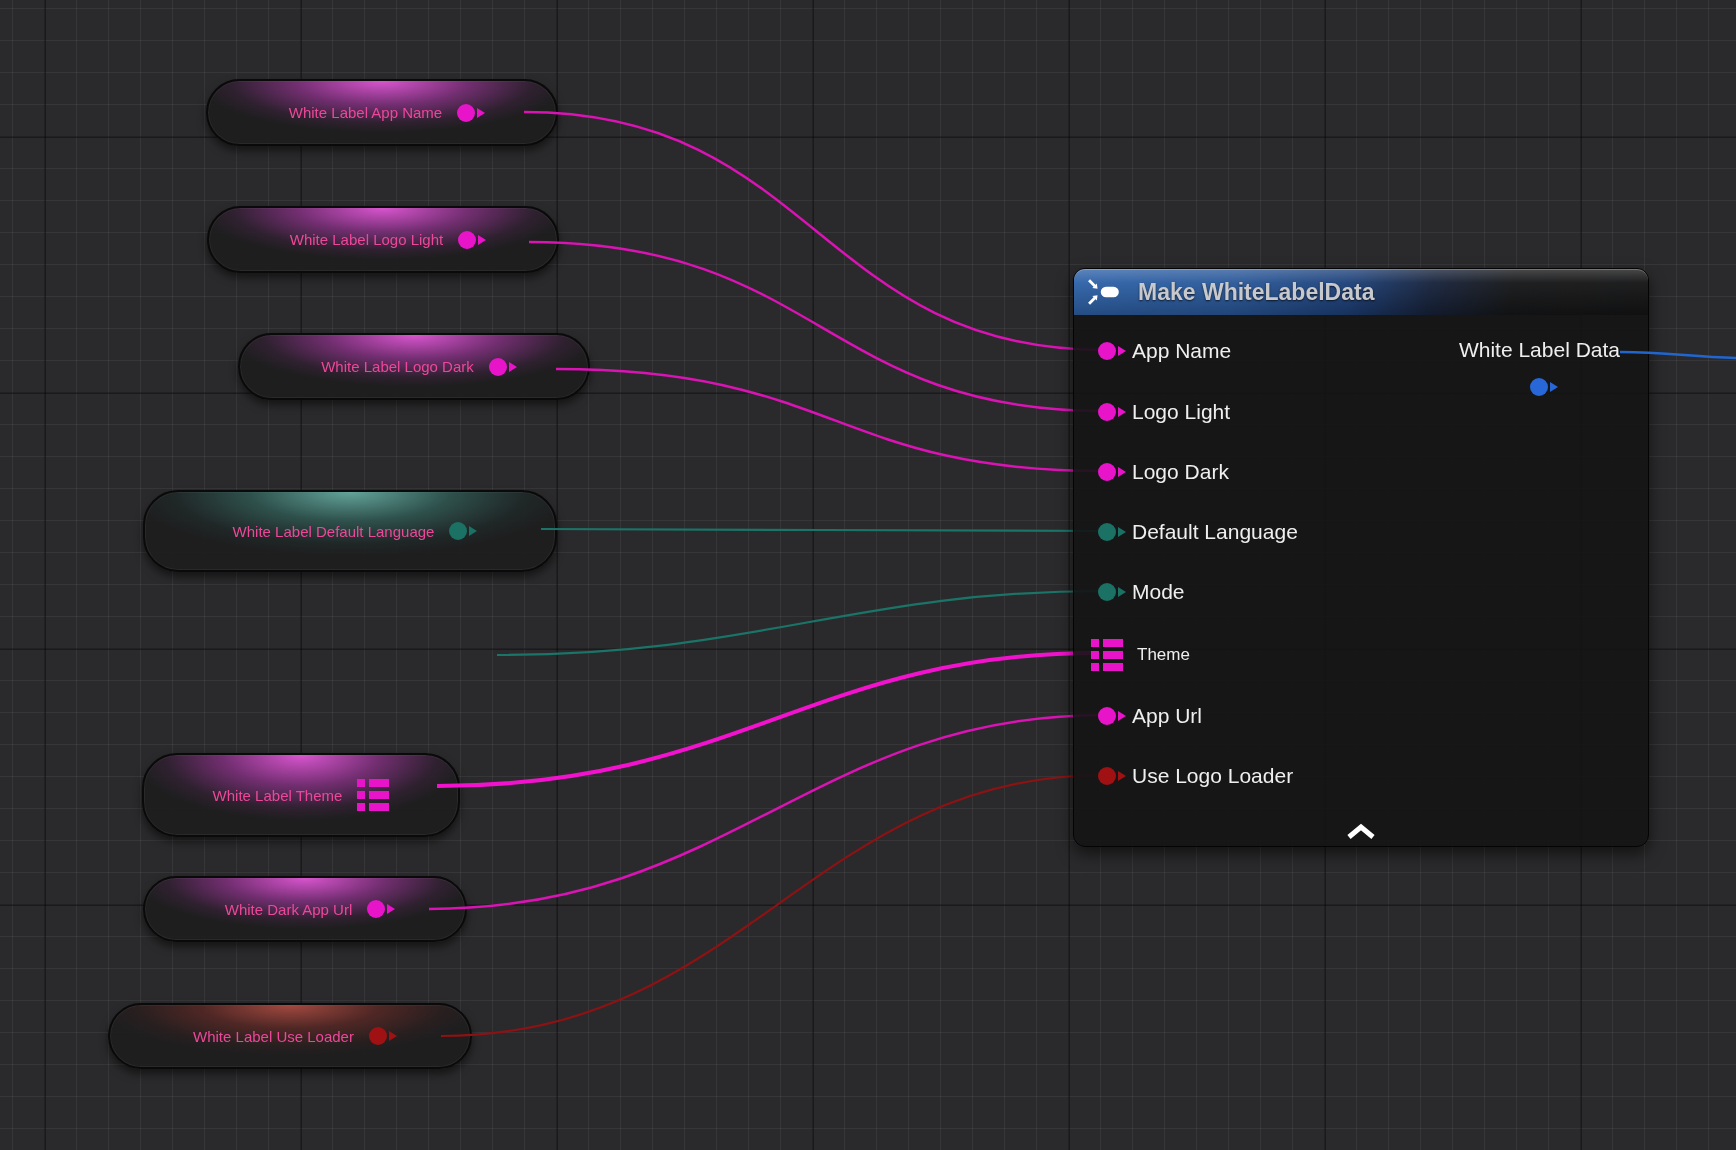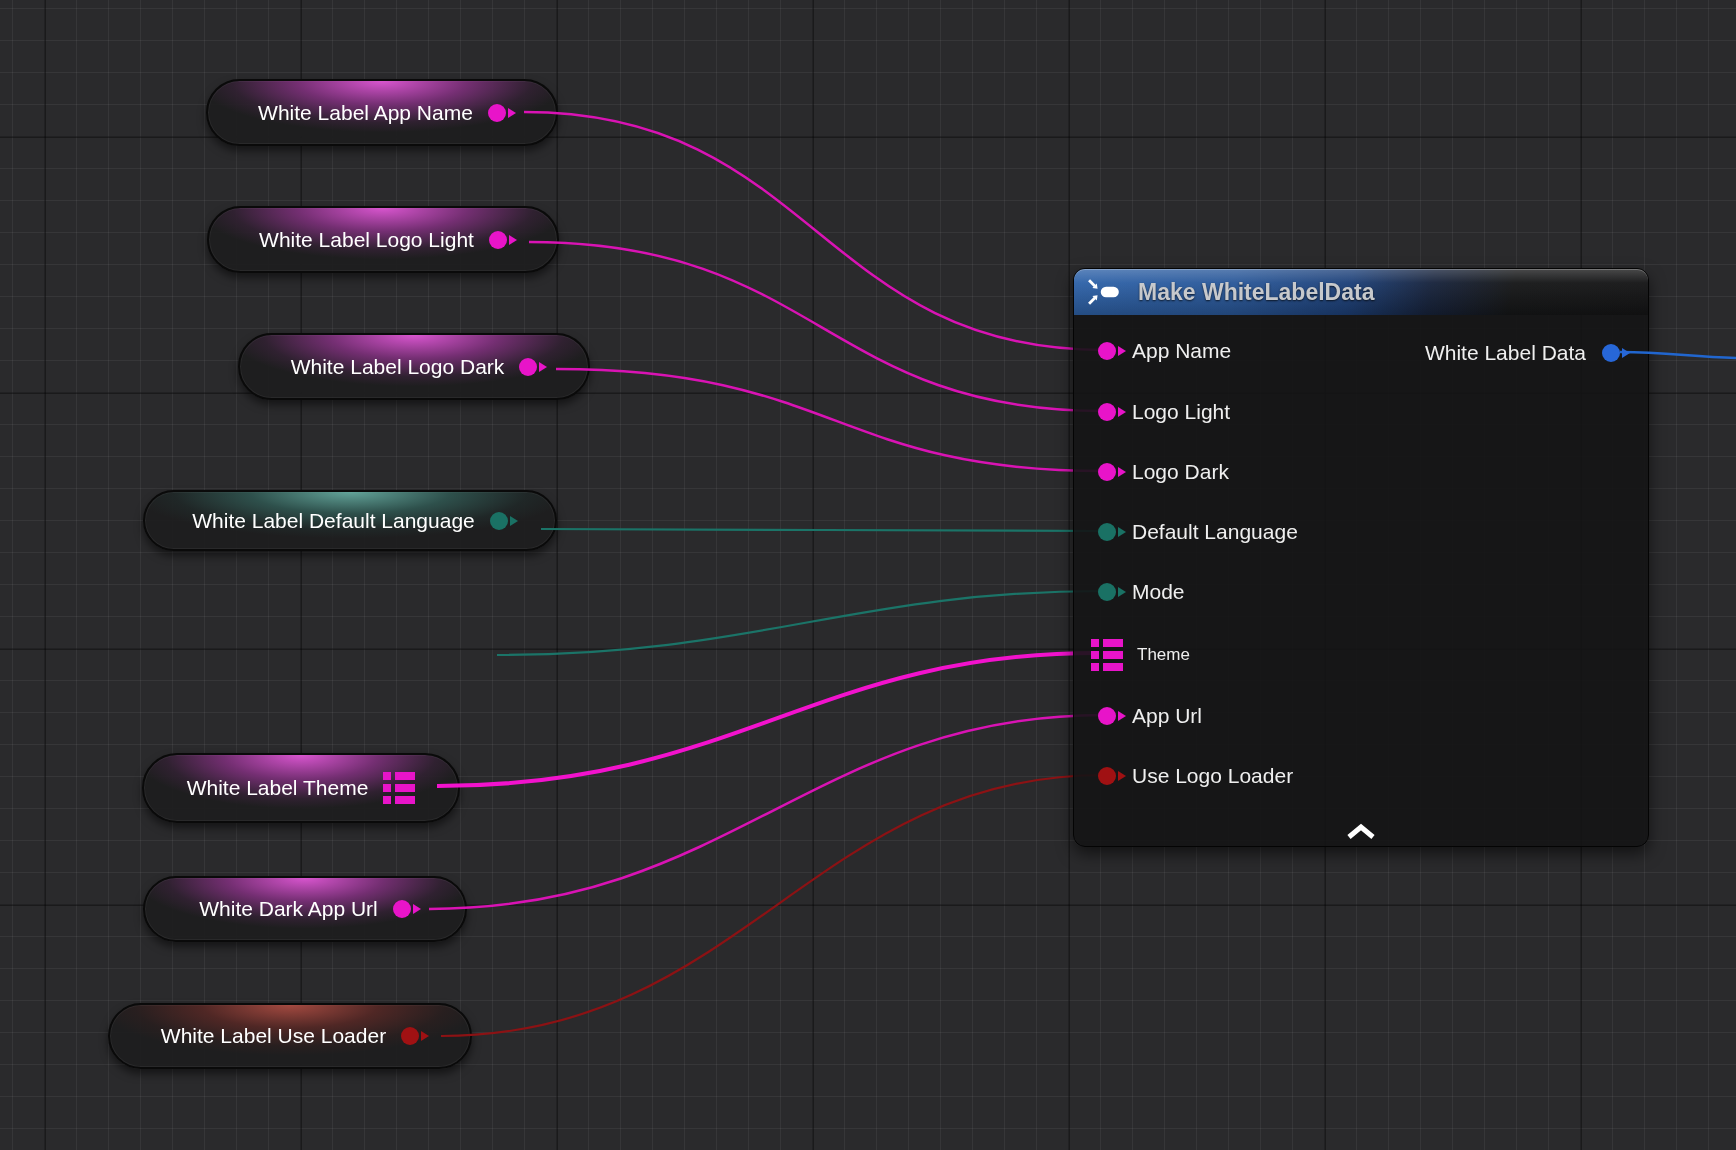--- a/index.html
+++ b/index.html
@@ -31,21 +31,21 @@
     box-shadow:0 5px 9px rgba(0,0,0,.5), inset 0 0 0 1px rgba(255,255,255,.05);
     overflow:hidden;
   }
   .getter::before{
     content:"";position:absolute;inset:0;border-radius:33px;pointer-events:none;
     background:var(--glow);
   }
   .g-string{--glow:radial-gradient(72% 110% at 50% 0%, rgba(226,88,216,.95) 0%, rgba(186,60,182,.55) 34%, rgba(140,48,140,.16) 60%, transparent 74%);}
   .g-enum{--glow:radial-gradient(72% 110% at 50% 0%, rgba(110,186,174,.85) 0%, rgba(62,130,120,.5) 34%, rgba(40,90,84,.15) 60%, transparent 74%);}
   .g-bool{--glow:radial-gradient(72% 110% at 50% 0%, rgba(196,84,72,.8) 0%, rgba(140,50,44,.45) 34%, rgba(100,36,32,.14) 60%, transparent 74%);}
-  .getter-label{position:relative;z-index:2;color:#ffffff;font-size:21px;white-space:nowrap;}
+  .getter-label{position:relative;z-index:2;color:#ec4899;font-size:15px;white-space:nowrap;}
 
   
   .pin{position:relative;z-index:2;width:18px;height:18px;border-radius:50%;background:var(--pin);flex:0 0 auto;}
   .pin::after{
     content:"";position:absolute;left:20px;top:4px;width:0;height:0;
     border-left:8px solid var(--pin);
     border-top:5px solid transparent;border-bottom:5px solid transparent;
   }
   .p-string{--pin:#e814c9;}
   .p-enum{--pin:#1a7164;}
@@ -68,21 +68,21 @@
     background:
       linear-gradient(to bottom, rgba(255,255,255,.22) 0%, rgba(255,255,255,.04) 30%, rgba(0,0,0,.22) 100%),
       linear-gradient(100deg, #2f63a9 0%, #2a5899 28%, #1d4078 48%, #17233c 62%, #161718 76%, #151516 100%);
     box-shadow:inset 0 1px 0 rgba(255,255,255,.25);
   }
   .make-title{color:#c7c9cc;font-size:23px;font-weight:bold;margin-left:16px;white-space:nowrap;
     text-shadow:0 1px 2px rgba(0,0,0,.7);}
   .in-row{position:absolute;left:24px;display:flex;align-items:center;gap:16px;height:30px;}
   .in-row .pin-label{color:#efefef;font-size:21px;white-space:nowrap;text-align:right;}
   .in-row-icon{position:absolute;left:17px;display:flex;align-items:center;gap:14px;height:34px;}
-  .out-row{position:absolute;right:28px;top:69px;display:flex;align-items:center;gap:16px;height:30px;}
+  .out-row{position:absolute;right:28px;top:69px;display:flex;align-items:center;gap:16px;height:30px;flex-direction:column;}
   .out-row .pin-label{color:#efefef;font-size:21px;white-space:nowrap;}
   .collapse-btn{
     position:absolute;left:50%;bottom:2px;transform:translateX(-50%);
     width:44px;height:26px;display:flex;align-items:center;justify-content:center;
     background:transparent;border:none;cursor:pointer;padding:0;
   }
 </style>
 </head>
 <body>
 
@@ -96,27 +96,27 @@
   <div class="getter g-string" style="left:207px;top:206px;width:352px;height:67px;">
     <span class="getter-label">White Label Logo Light</span>
     <span class="pin p-string"></span>
   </div>
 
   <div class="getter g-string" style="left:238px;top:333px;width:352px;height:67px;">
     <span class="getter-label">White Label Logo Dark</span>
     <span class="pin p-string"></span>
   </div>
 
-  <div class="getter g-enum" style="left:143px;top:490px;width:414px;height:61px;">
+  <div class="getter g-enum" style="left:143px;top:490px;width:414px;height:82px;">
     <span class="getter-label">White Label Default Language</span>
     <span class="pin p-enum"></span>
   </div>
 
 
-  <div class="getter g-string" style="left:142px;top:753px;width:318px;height:70px;">
+  <div class="getter g-string" style="left:142px;top:753px;width:318px;height:84px;">
     <span class="getter-label">White Label Theme</span>
     <svg class="map-icon" width="32" height="32" viewBox="0 0 32 32">
       <g fill="#e814c9">
         <rect x="0" y="0" width="8" height="8"></rect>
           <rect x="12" y="0" width="20" height="8"></rect>
         <rect x="0" y="12" width="8" height="8"></rect>
           <rect x="12" y="12" width="20" height="8"></rect>
         <rect x="0" y="24" width="8" height="8"></rect>
           <rect x="12" y="24" width="20" height="8"></rect>
       </g>

